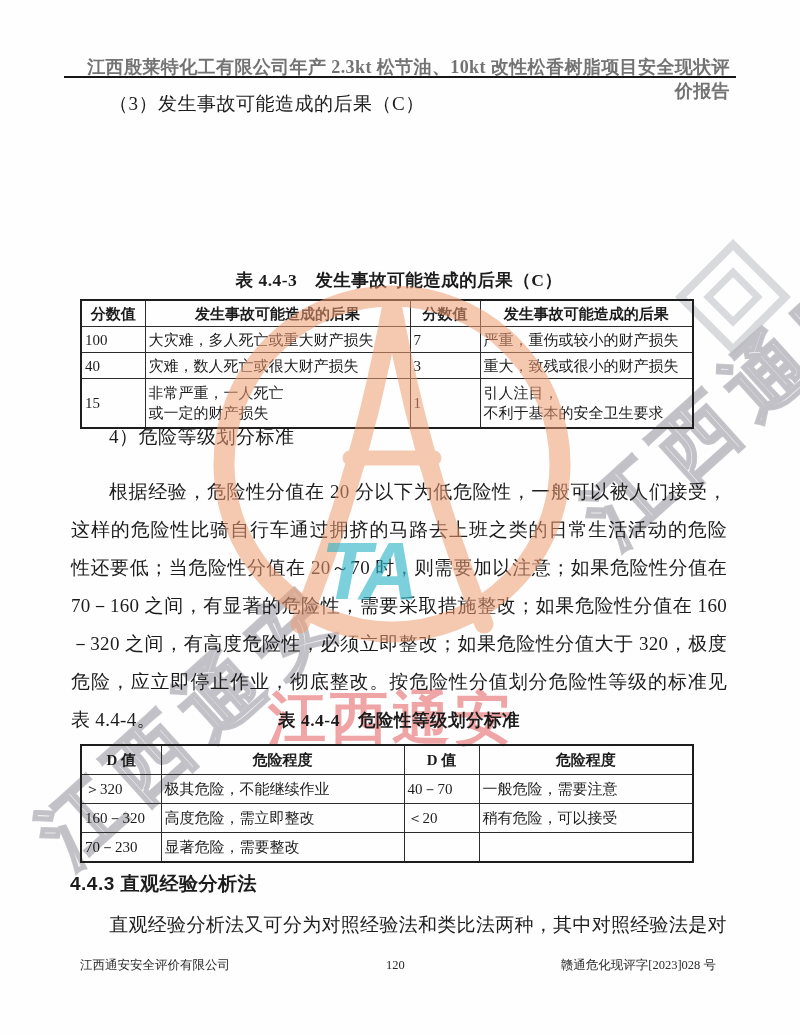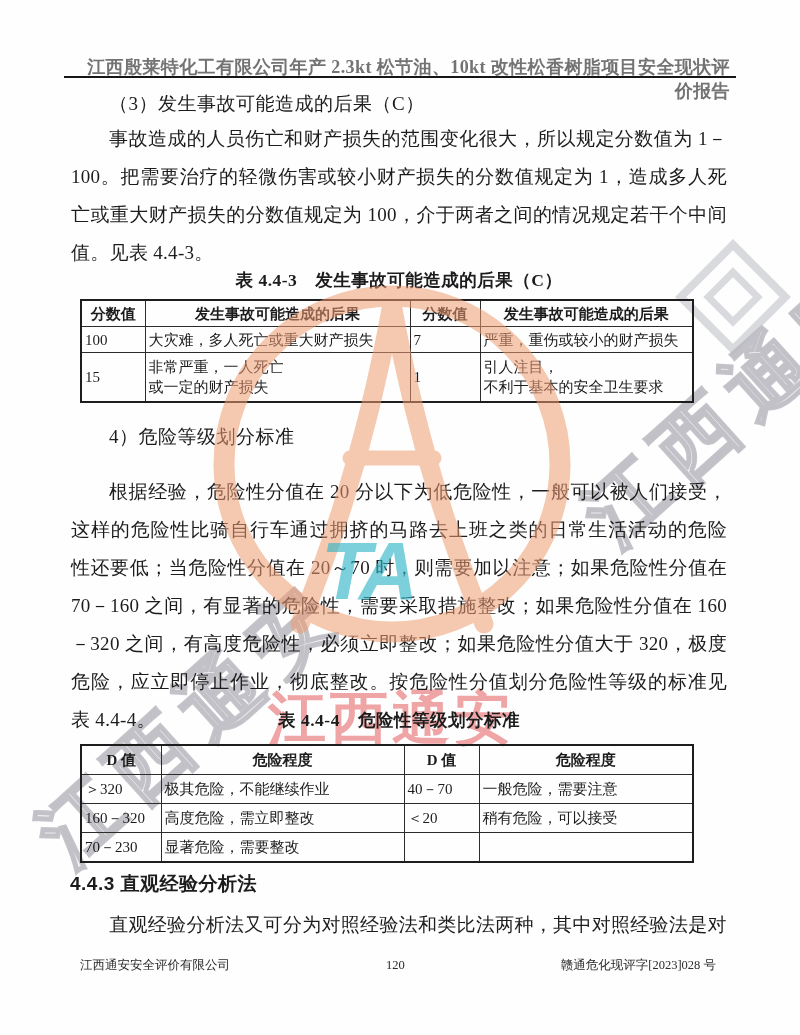--- a/index.html
+++ b/index.html
@@ -105,21 +105,20 @@
   <div class="wm wm-diamond wm-diamond-inner"></div>
 
   <div class="wm wm-red">江西通安</div>
 
   <div class="content-layer">
 
     <div class="doc-header">江西殷莱特化工有限公司年产 2.3kt 松节油、10kt 改性松香树脂项目安全现状评价报告</div>
     <div class="header-rule"></div>
 
     <div class="h-num" id="s3-heading">（3）发生事故可能造成的后果（C）</div>
-    <div class="para" id="para1">事故造成的人员伤亡和财产损失的范围变化很大，所以规定分数值为 1－100。把需要治疗的轻微伤害或较小财产损失的分数值规定为 1，造成多人死亡或重大财产损失的分数值规定为 100，介于两者之间的情况规定若干个中间值。见表 4.4-3。</div>
 
     <div class="tbl-caption" id="caption1">表 4.4-3　发生事故可能造成的后果（C）</div>
     <table class="data-tbl" id="table1">
       <colgroup>
           <col style="width:64px">
           <col style="width:265px">
           <col style="width:70px">
           <col style="width:213px">
         </colgroup>
       <tbody>
@@ -128,20 +127,26 @@
         <th>发生事故可能造成的后果</th>
         <th>分数值</th>
         <th>发生事故可能造成的后果</th>
       </tr>
       <tr class="h24">
         <td>100</td>
         <td>大灾难，多人死亡或重大财产损失</td>
         <td>7</td>
         <td>严重，重伤或较小的财产损失</td>
       </tr>
+      <tr class="h24">
+        <td>40</td>
+        <td>灾难，数人死亡或很大财产损失</td>
+        <td>3</td>
+        <td>重大，致残或很小的财产损失</td>
+      </tr>
       <tr class="h48">
         <td>15</td>
         <td>非常严重，一人死亡
 或一定的财产损失</td>
         <td>1</td>
         <td>引人注目，
 不利于基本的安全卫生要求</td>
       </tr>
     </tbody>
       </table>

